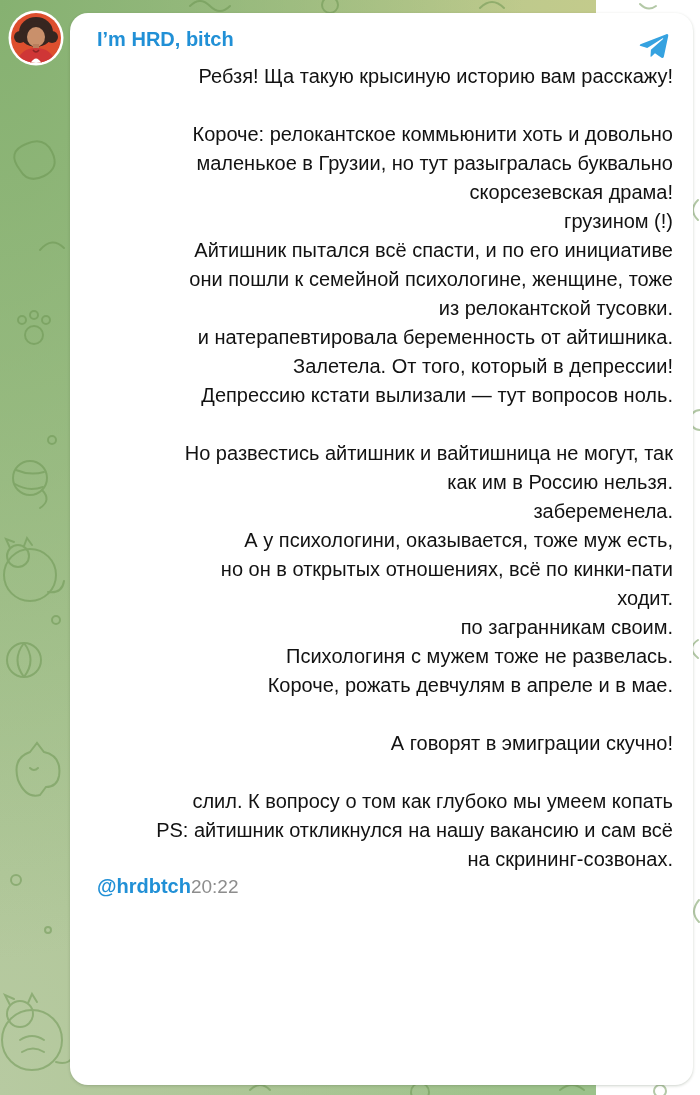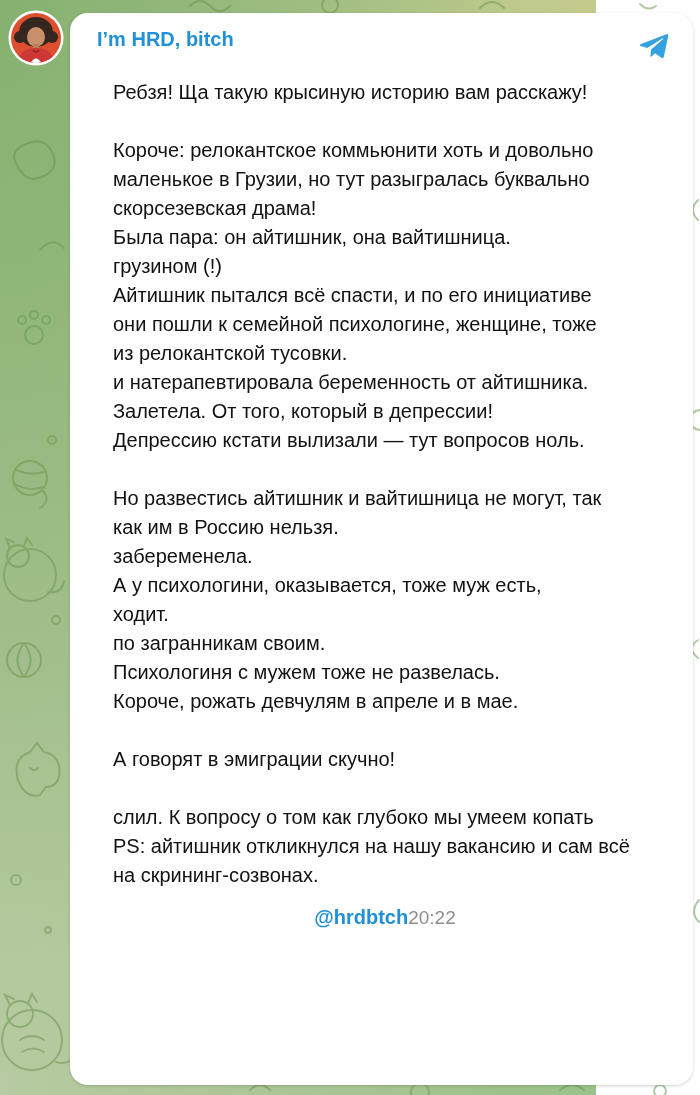--- a/index.html
+++ b/index.html
@@ -19,23 +19,23 @@
   .doodles{position:absolute;left:0;top:0;width:700px;height:1095px;opacity:.5;}
   .doodles *{fill:none;stroke:var(--doodle-color);stroke-width:2;stroke-linecap:round;}
   .avatar{position:absolute;left:8px;top:10px;width:56px;height:56px;border-radius:50%;cursor:pointer;}
   .avatar svg{display:block;width:56px;height:56px;}
   .bubble{position:absolute;left:70px;top:13px;width:623px;height:1072px;background:var(--bubble-color);
     border-radius:18px;box-shadow:0 1px 3px rgba(60,80,50,.25);box-sizing:border-box;
     padding:12px 20px 10px 27px;}
   .header{display:flex;justify-content:space-between;align-items:flex-start;height:37px;}
   .title{color:var(--accent-blue);font-weight:bold;font-size:20px;line-height:28px;cursor:pointer;}
   .plane{width:38px;height:38px;margin-top:2px;cursor:pointer;}
-  .msg-body{margin:16px;}
+  .msg-body{margin:0;text-align:right;}
   .msg-line{font-size:20px;line-height:29px;min-height:29px;color:var(--text-color);white-space:nowrap;}
-  .footer{display:flex;justify-content:center;align-items:baseline;margin-top:1px;}
+  .footer{display:flex;justify-content:flex-start;align-items:baseline;margin-top:1px;}
   .handle{color:var(--accent-blue);font-size:20px;font-weight:600;text-decoration:none;cursor:pointer;}
   .time{color:var(--time-color);font-size:19px;}
 </style>
 </head>
 <body>
 
 <div class="stage">
 
   <svg class="doodles" viewBox="0 0 700 1095" xmlns="http://www.w3.org/2000/svg">
 
@@ -120,33 +120,33 @@
         </svg>
       </div>
     </div>
 
     <div class="msg-body">
         <div class="msg-line">Ребзя! Ща такую крысиную историю вам расскажу!</div>
         <div class="msg-line"></div>
         <div class="msg-line">Короче: релокантское коммьюнити хоть и довольно</div>
         <div class="msg-line">маленькое в Грузии, но тут разыгралась буквально</div>
         <div class="msg-line">скорсезевская драма!</div>
-        <div class="msg-line">Была пара: он айтишник, она вайтишница.</div>
         <div class="msg-line">грузином (!)</div>
         <div class="msg-line">Айтишник пытался всё спасти, и по его инициативе</div>
         <div class="msg-line">они пошли к семейной психологине, женщине, тоже</div>
         <div class="msg-line">из релокантской тусовки.</div>
         <div class="msg-line">и натерапевтировала беременность от айтишника.</div>
         <div class="msg-line">Залетела. От того, который в депрессии!</div>
         <div class="msg-line">Депрессию кстати вылизали — тут вопросов ноль.</div>
         <div class="msg-line"></div>
         <div class="msg-line">Но развестись айтишник и вайтишница не могут, так</div>
         <div class="msg-line">как им в Россию нельзя.</div>
         <div class="msg-line">забеременела.</div>
         <div class="msg-line">А у психологини, оказывается, тоже муж есть,</div>
+        <div class="msg-line">но он в открытых отношениях, всё по кинки-пати</div>
         <div class="msg-line">ходит.</div>
         <div class="msg-line">по загранникам своим.</div>
         <div class="msg-line">Психологиня с мужем тоже не развелась.</div>
         <div class="msg-line">Короче, рожать девчулям в апреле и в мае.</div>
         <div class="msg-line"></div>
         <div class="msg-line">А говорят в эмиграции скучно!</div>
         <div class="msg-line"></div>
         <div class="msg-line">слил. К вопросу о том как глубоко мы умеем копать</div>
         <div class="msg-line">PS: айтишник откликнулся на нашу вакансию и сам всё</div>
         <div class="msg-line">на скрининг-созвонах.</div>

